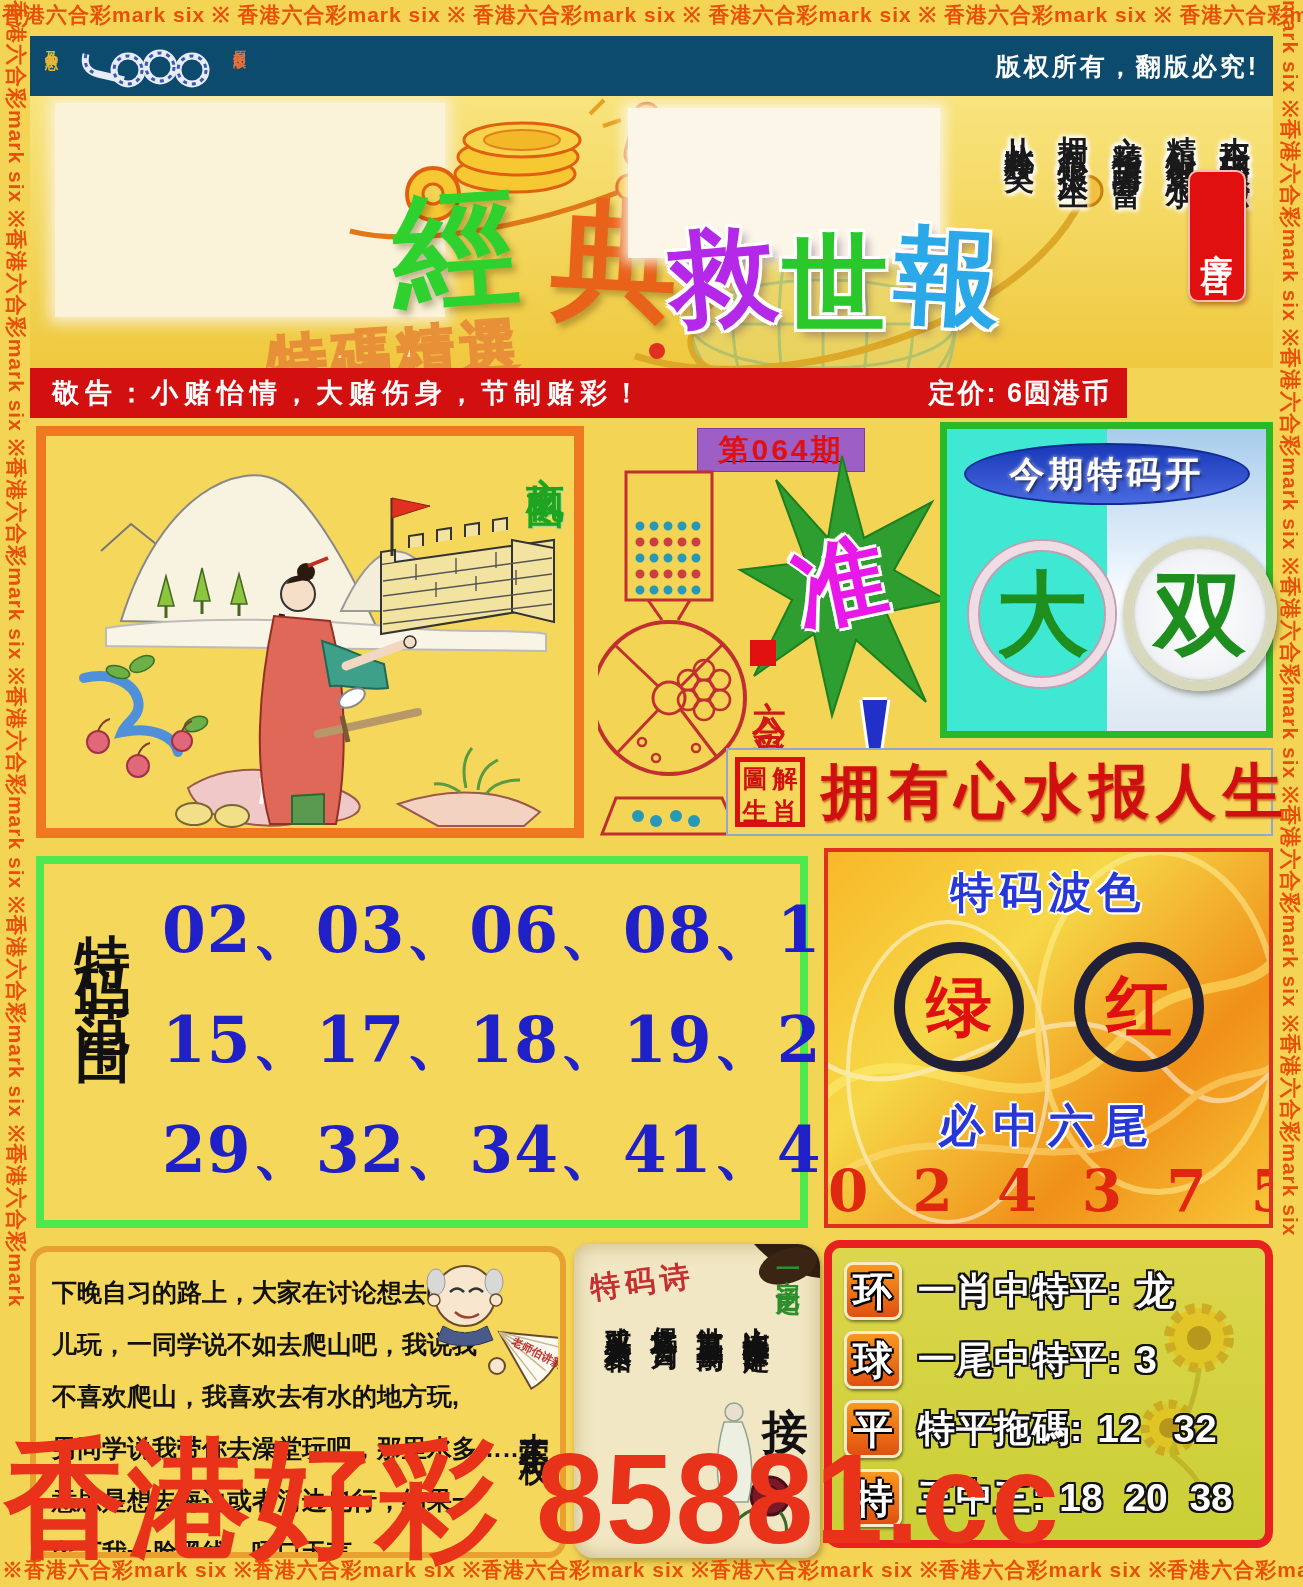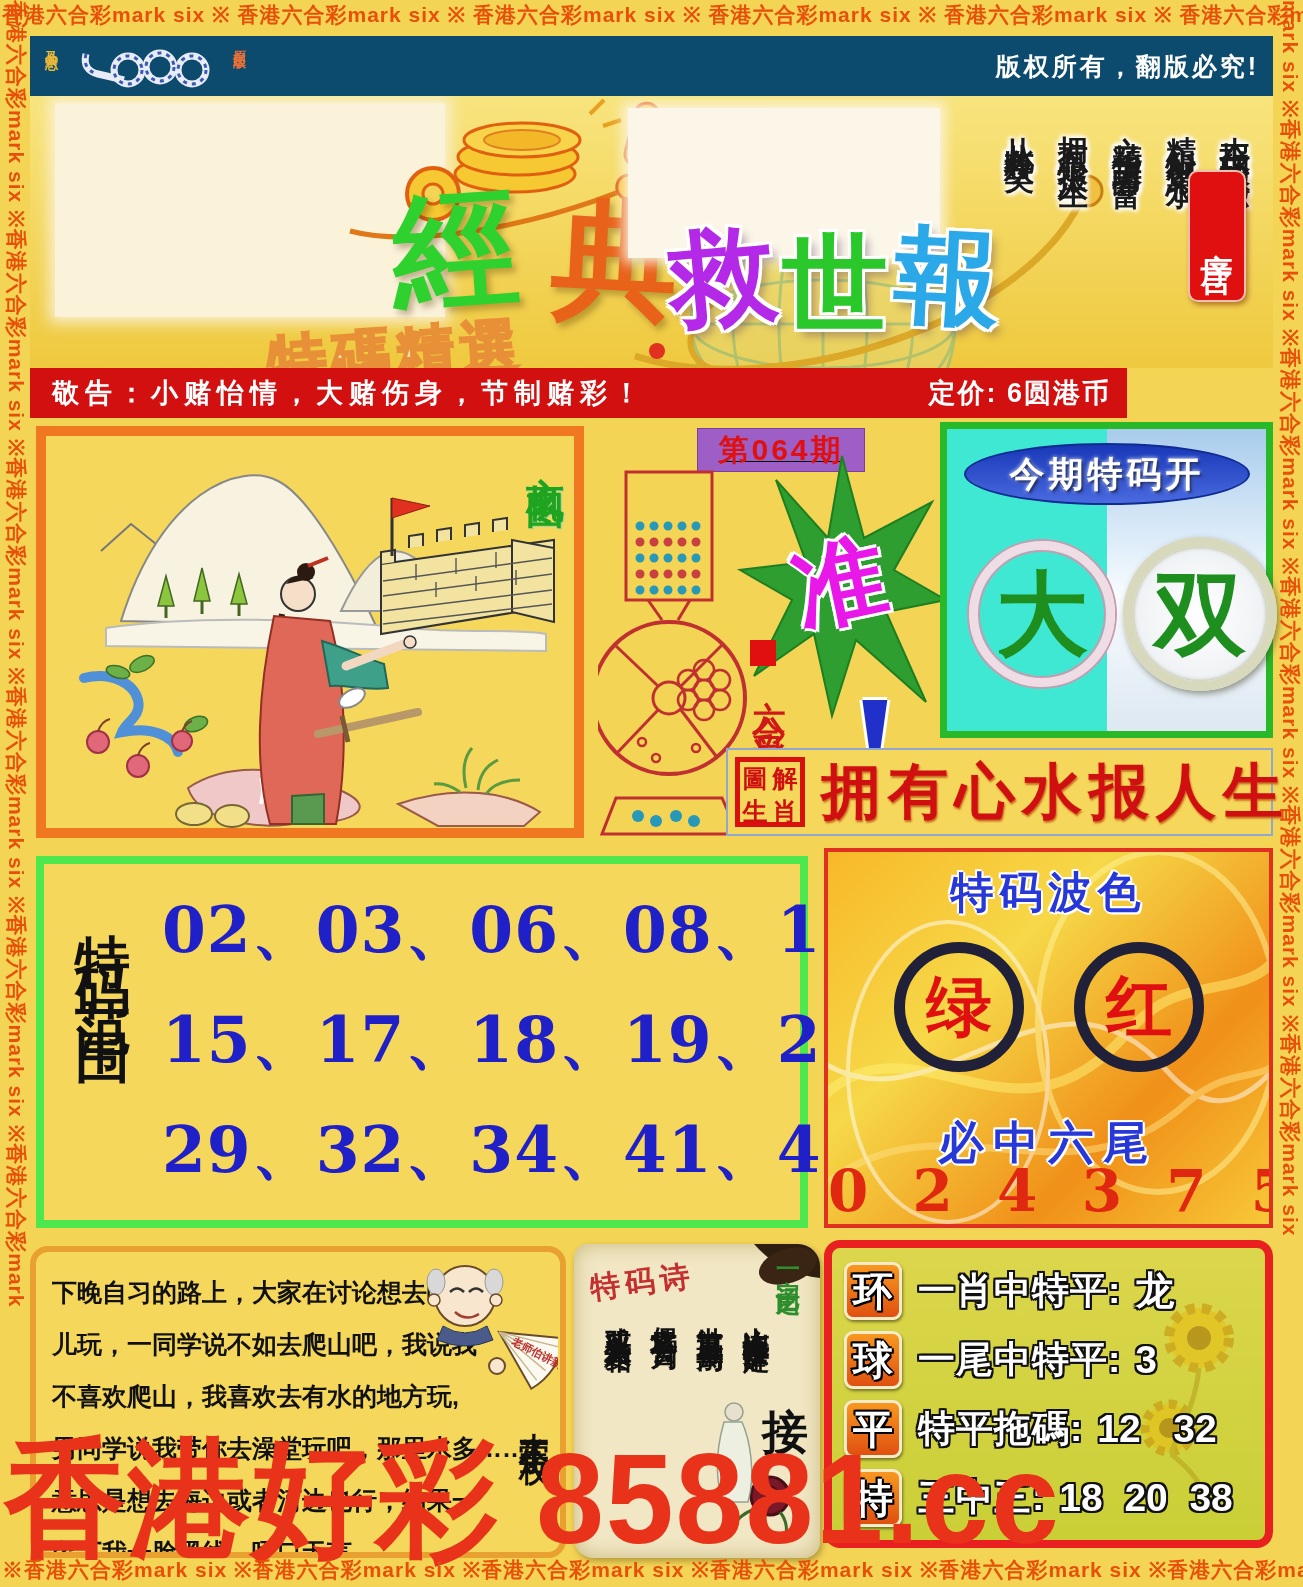--- a/index.html
+++ b/index.html
@@ -121,21 +121,21 @@
         box-sizing:border-box;z-index:2;overflow:hidden;
         background:linear-gradient(135deg,#F8B828,#F6D848 35%,#F09018 70%,#F8C838);}
   .wave .swirls{position:absolute;left:0;top:0;}
   .wave-title{position:relative;text-align:center;margin-top:12px;font-size:43px;font-weight:bold;
       color:#2838D8;letter-spacing:6px;
       text-shadow:2px 0 0 #fff,-2px 0 0 #fff,0 2px 0 #fff,0 -2px 0 #fff,2px 2px 0 #fff,-2px -2px 0 #fff;}
   .wave-ring{position:absolute;width:130px;height:130px;border:11px solid #202038;border-radius:50%;
              display:flex;align-items:center;justify-content:center;box-sizing:border-box;}
   .wave-ring.g{left:66px;top:90px;} .wave-ring.r{left:246px;top:90px;}
   .wave-ring span{font-size:66px;font-weight:bold;color:#E01010;font-family:"DejaVu Serif",serif;}
-  .tail-label{position:absolute;left:0;width:100%;top:261px;text-align:center;font-size:45px;
+  .tail-label{position:absolute;left:0;width:100%;top:244px;text-align:center;font-size:45px;
       font-weight:bold;color:#2838D8;letter-spacing:10px;
       text-shadow:2px 0 0 #fff,-2px 0 0 #fff,0 2px 0 #fff,0 -2px 0 #fff,2px 2px 0 #fff,-2px -2px 0 #fff;}
   .tails{position:absolute;left:0;width:100%;top:305px;text-align:center;font-size:58px;
          font-weight:bold;color:#E02810;font-family:"DejaVu Serif",serif;word-spacing:24px;
          white-space:pre;}
   
   .story{position:absolute;left:30px;top:1246px;width:536px;height:312px;border:6px solid #E8A030;
          border-radius:18px;background:#F5D75B;box-sizing:border-box;overflow:hidden;z-index:2;
          padding:14px 8px 0 16px;}
   .story .line{font-size:25px;font-weight:bold;color:#111;line-height:52px;white-space:nowrap;}

